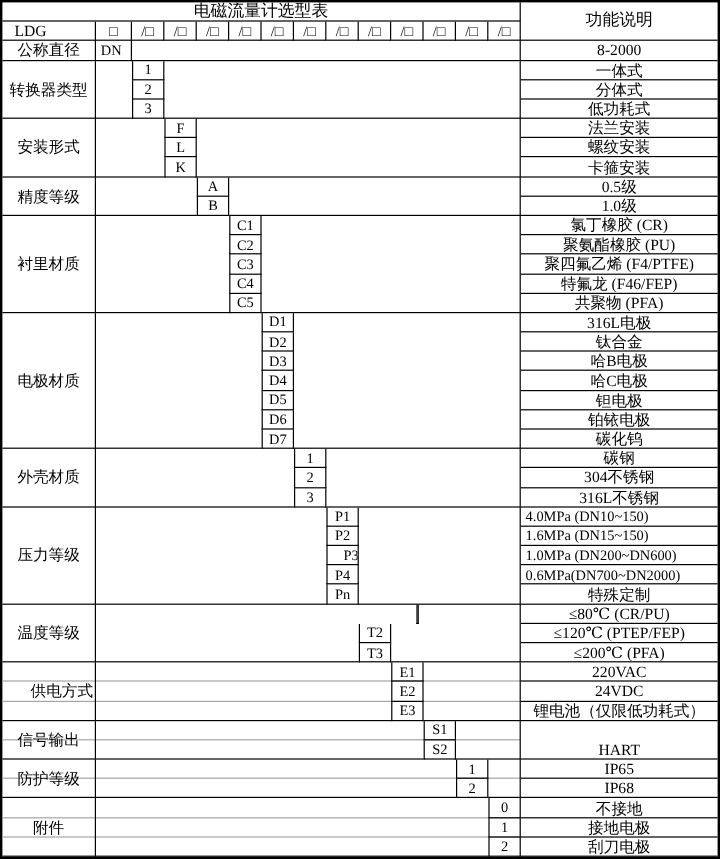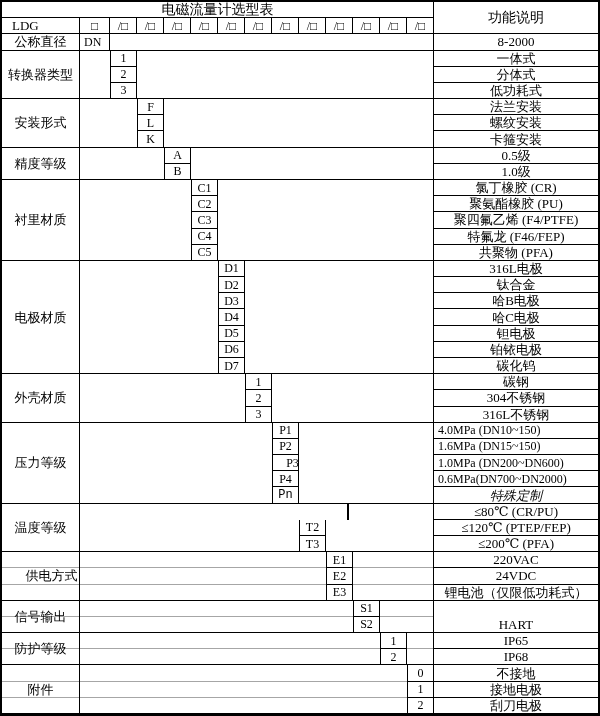--- a/index.html
+++ b/index.html
@@ -135,22 +135,22 @@
       <div class="cell br bb" style="grid-area: 27 / 1 / span 5 / span 1;">压力等级</div>
       <div class="cell bb" style="grid-area: 27 / 2 / span 5 / span 7;"></div>
       <div class="cell code br bb bl" style="grid-area: 27 / 9 / span 1 / span 1;">P1</div>
       <div class="cell bb leftal latin" style="grid-area: 27 / 15 / span 1 / span 1;">4.0MPa (DN10~150)</div>
       <div class="cell code br bb bl" style="grid-area: 28 / 9 / span 1 / span 1;">P2</div>
       <div class="cell bb leftal latin" style="grid-area: 28 / 15 / span 1 / span 1;">1.6MPa (DN15~150)</div>
       <div class="cell code br bb bl" style="grid-area: 29 / 9 / span 1 / span 1; padding-left: 14px;">P3</div>
       <div class="cell bb leftal latin" style="grid-area: 29 / 15 / span 1 / span 1;">1.0MPa (DN200~DN600)</div>
       <div class="cell code br bb bl" style="grid-area: 30 / 9 / span 1 / span 1;">P4</div>
       <div class="cell bb leftal latin" style="grid-area: 30 / 15 / span 1 / span 1;">0.6MPa(DN700~DN2000)</div>
-      <div class="cell code br bb bl" style="grid-area: 31 / 9 / span 1 / span 1; font-family: Liberation Mono, monospace;">Pn</div>
-      <div class="cell bb" style="grid-area: 31 / 15 / span 1 / span 1; font-style: italic;">特殊定制</div>
+      <div class="cell code br bb bl" style="grid-area: 31 / 9 / span 1 / span 1;">Pn</div>
+      <div class="cell bb" style="grid-area: 31 / 15 / span 1 / span 1;">特殊定制</div>
       <div class="cell br bb" style="grid-area: 27 / 10 / span 5 / span 5;"></div>
       <div class="cell br bb" style="grid-area: 32 / 1 / span 3 / span 1;">温度等级</div>
       <div class="cell bb" style="grid-area: 32 / 2 / span 3 / span 8;"></div>
       <div class="cell code br bb bl" style="grid-area: 32 / 10 / span 1 / span 1; margin-left: 48px;">T1</div>
       <div class="cell bb" style="grid-area: 32 / 15 / span 1 / span 1;">≤80℃ (CR/PU)</div>
       <div class="cell code br bb bl" style="grid-area: 33 / 10 / span 1 / span 1;">T2</div>
       <div class="cell bb" style="grid-area: 33 / 15 / span 1 / span 1;">≤120℃ (PTEP/FEP)</div>
       <div class="cell code br bb bl" style="grid-area: 34 / 10 / span 1 / span 1;">T3</div>
       <div class="cell bb" style="grid-area: 34 / 15 / span 1 / span 1;">≤200℃ (PFA)</div>
       <div class="cell br bb" style="grid-area: 32 / 11 / span 3 / span 4;"></div>

